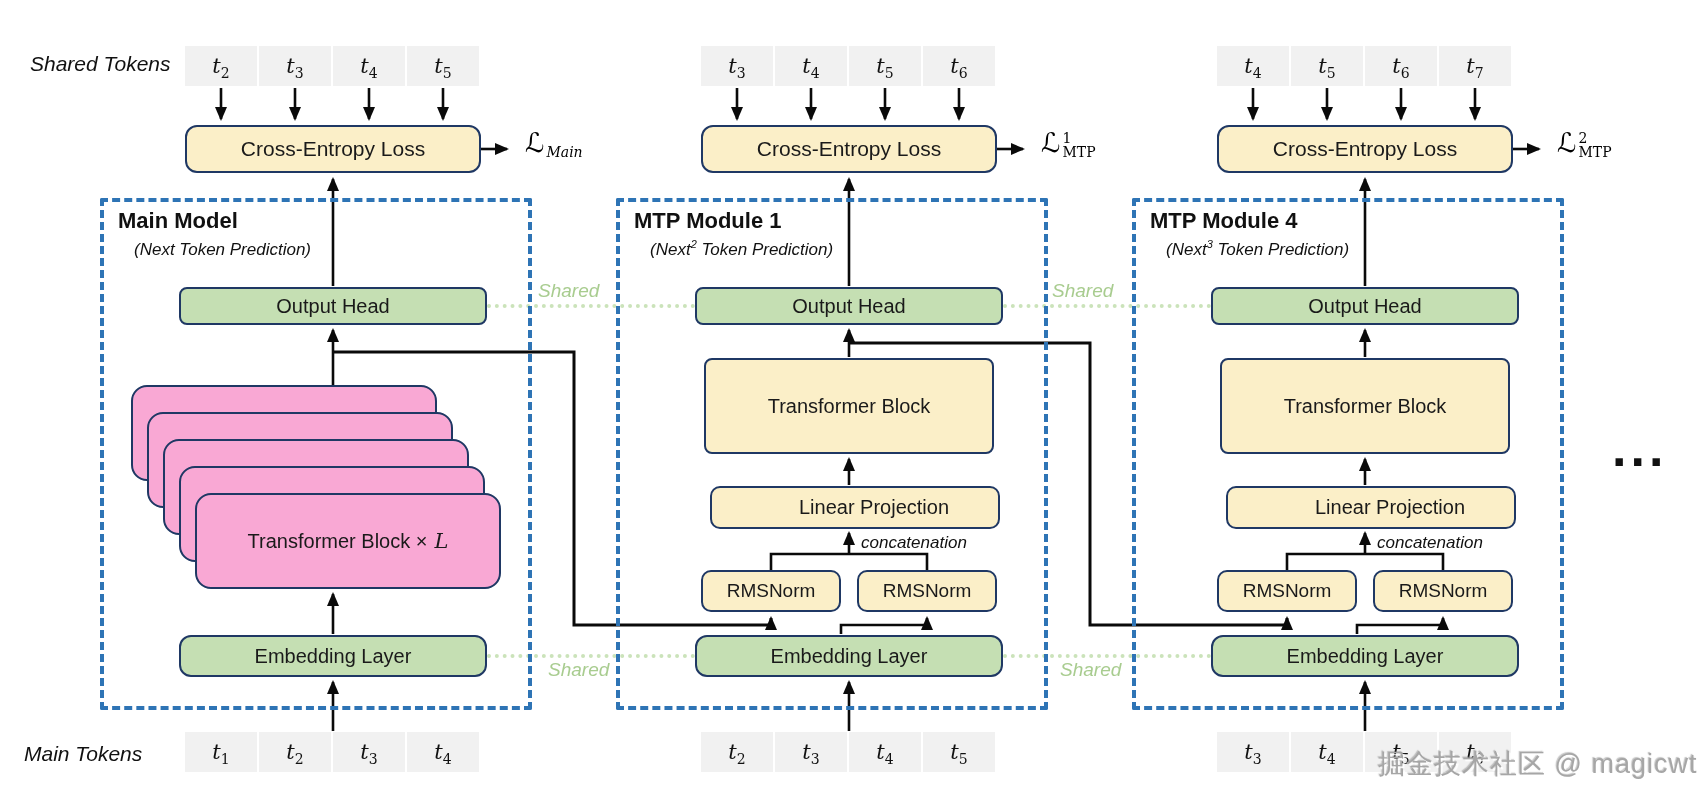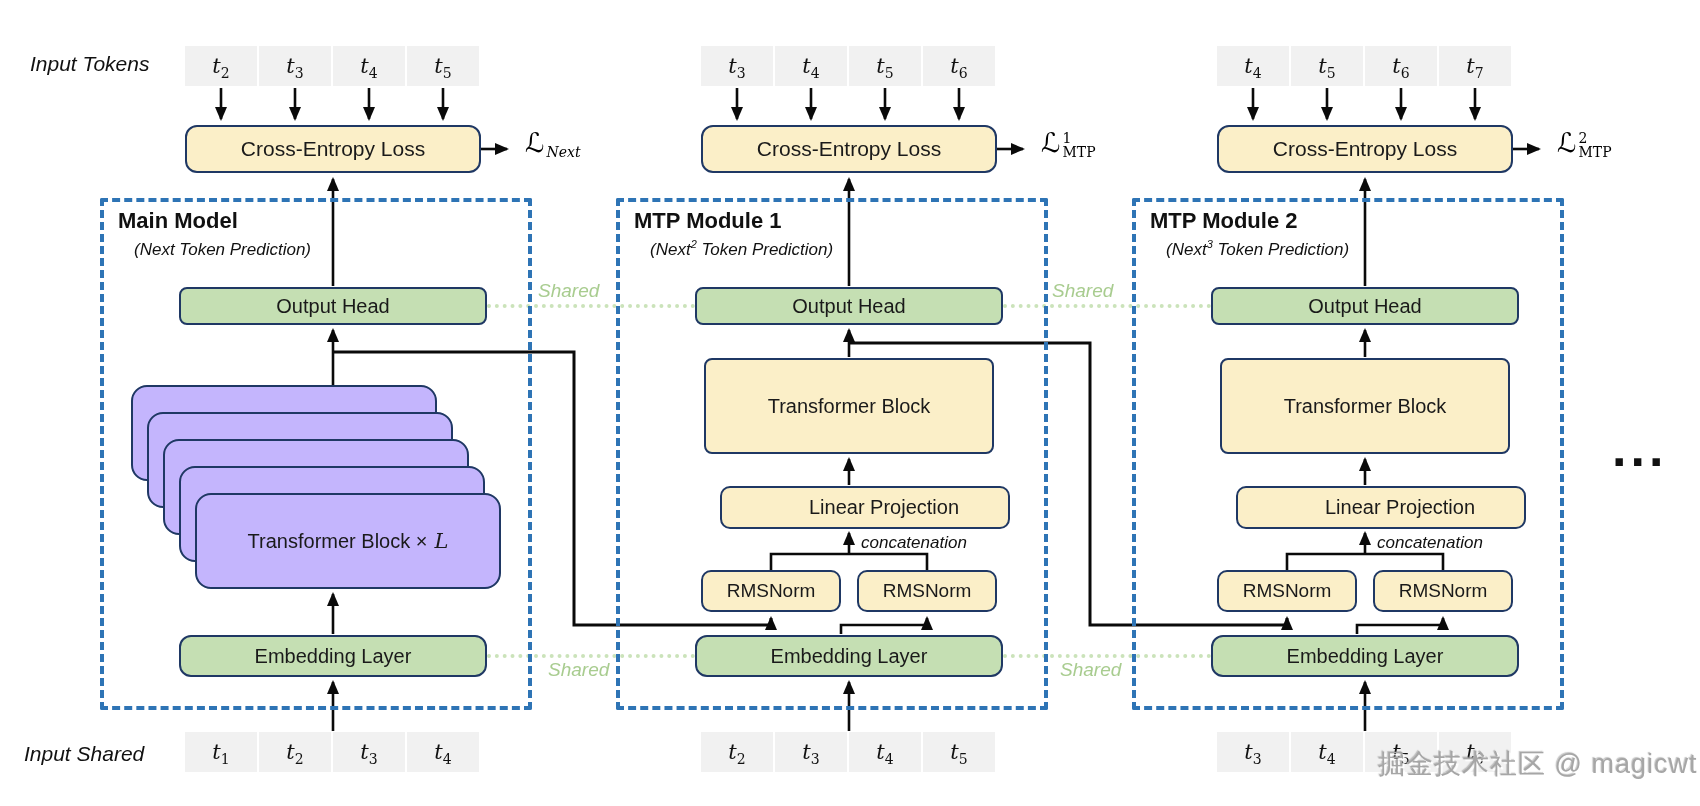--- a/index.html
+++ b/index.html
@@ -19,27 +19,27 @@
 
   .box{position:absolute;box-sizing:border-box;display:flex;align-items:center;justify-content:center;
        border:2.5px solid #1F3864;font-size:20px;color:#1a1a1a;white-space:nowrap;}
   .box-yellow{background:#FBEFC8;}
   .box-green{background:#C5DFB3;}
 
   .ce{left:85px;top:125px;width:296px;height:48px;border-radius:12px;font-size:21px;}
   .oh{left:79px;top:287px;width:308px;height:38px;border-radius:8px;}
   .embed{left:79px;top:635px;width:308px;height:42px;border-radius:12px;}
   .tb{left:88px;top:358px;width:290px;height:96px;border-radius:8px;}
-  .lp{left:104px;top:486px;width:290px;height:43px;border-radius:10px;padding-left:38px;}
+  .lp{left:94px;top:486px;width:290px;height:43px;border-radius:10px;padding-left:38px;}
   .rms-left{left:85px;top:570px;width:140px;height:42px;border-radius:10px;font-size:19px;}
   .rms-right{left:241px;top:570px;width:140px;height:42px;border-radius:10px;font-size:19px;}
   .concat-label{position:absolute;left:245px;top:533px;font-size:17px;font-style:italic;color:#111;white-space:nowrap;}
 
   
-  .stack-box{position:absolute;width:306px;height:96px;background:#c4b5fd;border:2.5px solid #1F3864;
+  .stack-box{position:absolute;width:306px;height:96px;background:#f9a8d4;border:2.5px solid #1F3864;
              border-radius:16px;box-sizing:border-box;display:flex;align-items:center;justify-content:center;
              font-size:20px;white-space:nowrap;}
   .sb0{left:31px;top:385px;} .sb1{left:47px;top:412px;} .sb2{left:63px;top:439px;}
   .sb3{left:79px;top:466px;} .sb4{left:95px;top:493px;}
   .stack-var{font-family:"DejaVu Serif",serif;font-style:italic;margin-left:7px;font-size:21px;}
 
   
   .token-row{position:absolute;left:85px;display:flex;gap:2px;}
   .target-row{top:46px;} .input-row{top:732px;}
   .token{width:72px;height:40px;background:#F1F1F1;display:flex;align-items:center;justify-content:center;}
@@ -136,22 +136,22 @@
 
   <div class="dot-line dl-top1"></div>
   <div class="dot-line dl-top2"></div>
   <div class="dot-line dl-bot1"></div>
   <div class="dot-line dl-bot2"></div>
   <div class="shared sh-top1">Shared</div>
   <div class="shared sh-top2">Shared</div>
   <div class="shared sh-bot1">Shared</div>
   <div class="shared sh-bot2">Shared</div>
 
-  <div class="row-label target-label">Input Tokens</div>
-  <div class="row-label input-label">Input Shared</div>
+  <div class="row-label target-label">Shared Tokens</div>
+  <div class="row-label input-label">Main Tokens</div>
 
   <div class="module m0">
     <div class="token-row target-row">
       <div class="token">
           <span class="tbase">t</span>
           <span class="tsub">2</span>
         </div>
       <div class="token">
           <span class="tbase">t</span>
           <span class="tsub">3</span>
@@ -163,21 +163,21 @@
       <div class="token">
           <span class="tbase">t</span>
           <span class="tsub">5</span>
         </div>
     </div>
     <div class="box box-yellow ce">Cross-Entropy Loss</div>
     <div class="loss">
       <span class="loss-sym">ℒ</span>
       <span class="loss-stack">
         <span class="loss-sup"></span>
-        <span class="loss-sub">Next</span>
+        <span class="loss-sub">Main</span>
       </span>
     </div>
     <div class="dashed-box">
       <div class="module-title">Main Model</div>
       <div class="module-subtitle"><span>(Next</span><sup></sup><span> Token Prediction)</span></div>
     </div>
     <div class="box box-green oh">Output Head</div>
     <div class="stack-box sb0"></div>
     <div class="stack-box sb1"></div>
     <div class="stack-box sb2"></div>
@@ -286,21 +286,21 @@
     </div>
     <div class="box box-yellow ce">Cross-Entropy Loss</div>
     <div class="loss">
       <span class="loss-sym">ℒ</span>
       <span class="loss-stack">
         <span class="loss-sup">2</span>
         <span class="loss-sub">MTP</span>
       </span>
     </div>
     <div class="dashed-box">
-      <div class="module-title">MTP Module 2</div>
+      <div class="module-title">MTP Module 4</div>
       <div class="module-subtitle"><span>(Next</span><sup>3</sup><span> Token Prediction)</span></div>
     </div>
     <div class="box box-green oh">Output Head</div>
     <div class="box box-yellow tb">Transformer Block</div>
     <div class="box box-yellow lp">Linear Projection</div>
     <div class="concat-label">concatenation</div>
     <div class="box box-yellow rms-left">RMSNorm</div>
     <div class="box box-yellow rms-right">RMSNorm</div>
     <div class="box box-green embed">Embedding Layer</div>
     <div class="token-row input-row">

